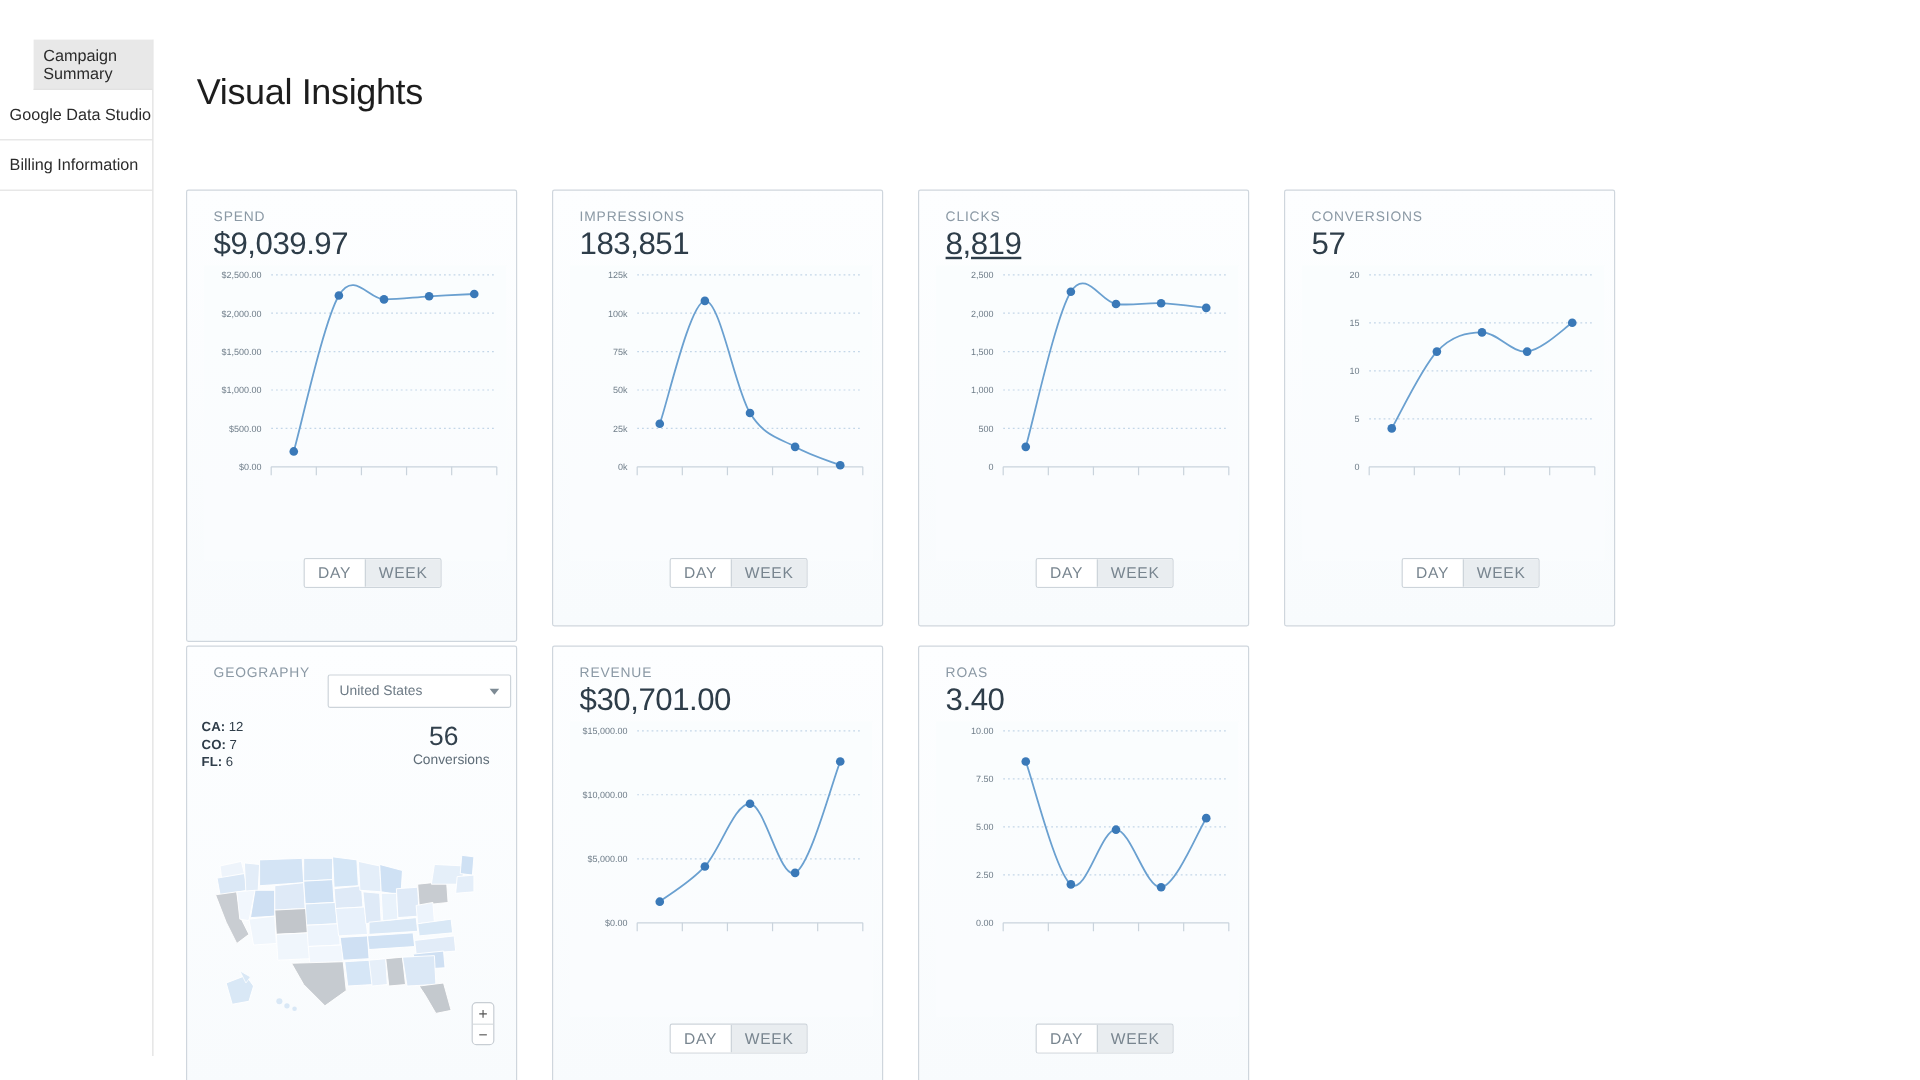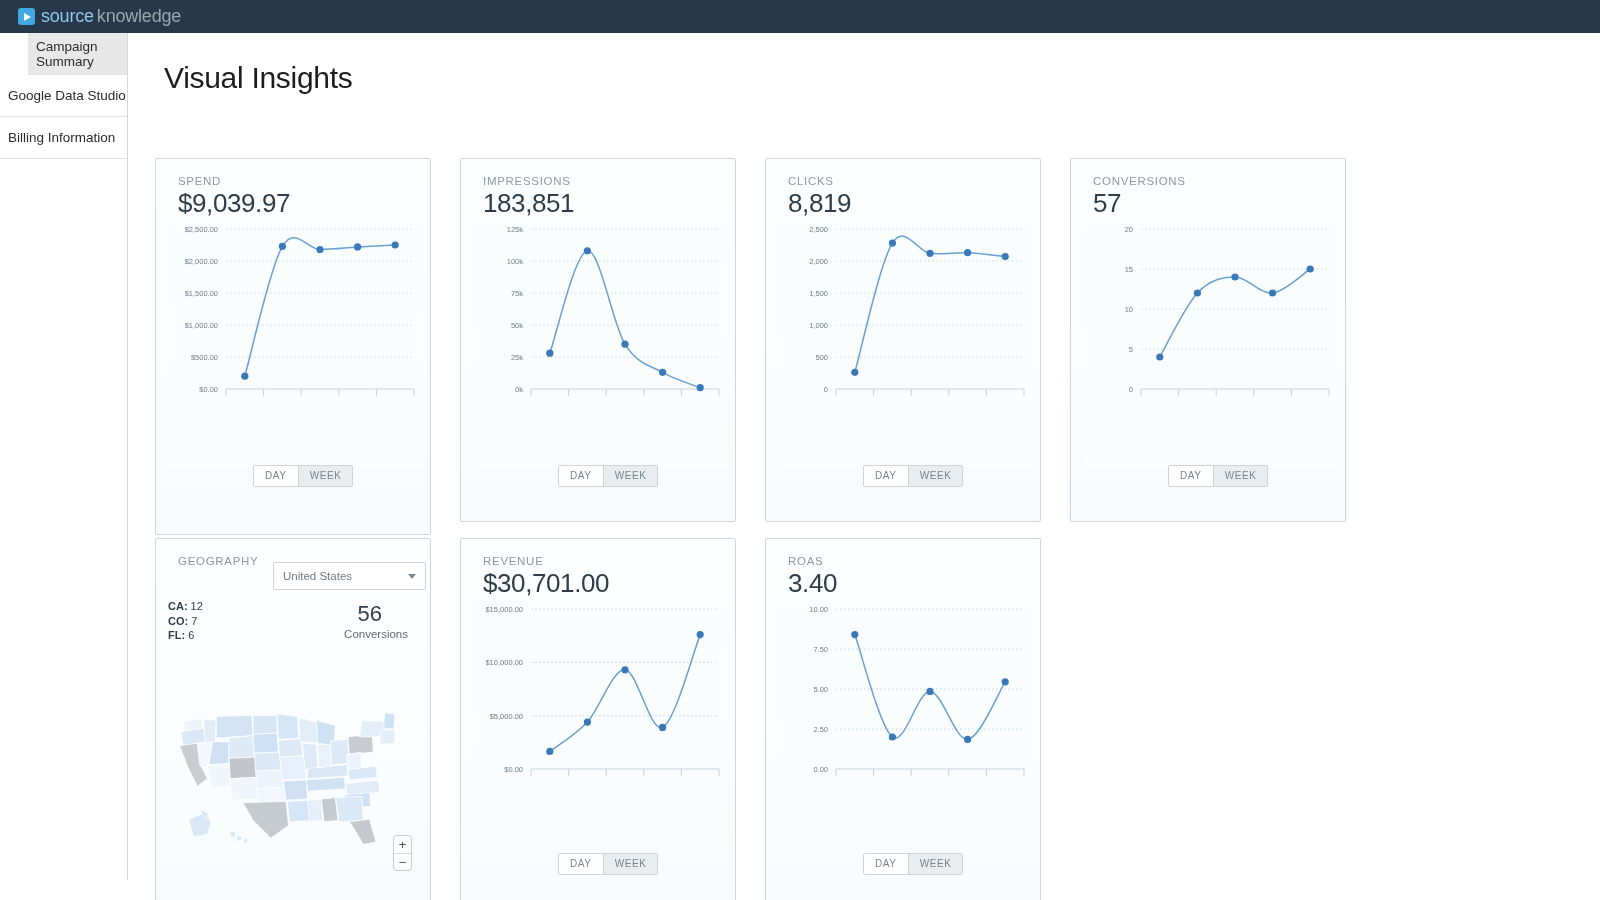--- a/index.html
+++ b/index.html
@@ -90,21 +90,21 @@
   
   .toggle {
     position: absolute;
     display: flex;
     border: 1px solid #cdd4da;
     border-radius: 2px;
     overflow: hidden;
     background: #fff;
   }
   .toggle div {
-    font-size: 10px; letter-spacing: 0.6px;
+    font-size: 13px; letter-spacing: 0.6px;
     color: #78858f; padding: 5px 11px 5px 11px;
     cursor: pointer; line-height: 1;
     background: #ffffff;
   }
   .toggle div.sel { background: #e9edf0; }
   .toggle div + div { border-left: 1px solid #cdd4da; }
 
   
   .geo-select {
     position: absolute;
@@ -139,29 +139,20 @@
     height: 17px; display: flex; align-items: center; justify-content: center;
     font-size: 13px; color: #555; cursor: pointer; line-height: 1;
   }
   .map-zoom div + div { border-top: 1px solid #d7dcdf; }
 </style>
 </head>
 <body>
 
 <div class="app">
 
-  <div class="header">
-    <div class="logo">
-      <div class="logo-mark">
-          <div class="tri"></div>
-        </div>
-      <span class="logo-source">source</span>
-        <span class="logo-knowledge">knowledge</span>
-    </div>
-  </div>
 
   <div class="sidebar">
     <div class="side-item active">
       <span>Campaign Summary</span>
     </div>
     <div class="side-item">
       <span>Google Data Studio</span>
     </div>
     <div class="side-item">
       <span>Billing Information</span>
@@ -239,21 +230,21 @@
               <circle cx="225.20" cy="166.72" r="3.6" fill="#3a79b8"></circle>
             </svg>
           </div>
           <div class="toggle" style="left:97px;top:306px;">
             <div>DAY</div>
             <div class="sel">WEEK</div>
           </div>
         </div>
         <div class="card" style="left: 637px; top: 45px; width: 276px; height: 364px;">
           <div class="card-title" style="position:absolute;left:22px;top:16px;">CLICKS</div>
-          <div class="card-value" style="position:absolute;left:22px;top:30px;">8,819</div>
+          <div class="card-value" style="position:absolute;left:22px;top:30px;text-decoration:underline;">8,819</div>
           <div class="chart-panel" style="left:14px;top:62px;width:252px;height:246px;">
             <svg width="252" height="190" viewBox="0 0 252 190">
               <text class="axis-label" x="48" y="170.8" text-anchor="end">0</text>
               <line x1="56" y1="136.0" x2="244.0" y2="136.0" stroke="#c3d6e8" stroke-width="1" stroke-dasharray="1.5,2.5"></line>
               <text class="axis-label" x="48" y="138.8" text-anchor="end">500</text>
               <line x1="56" y1="104.0" x2="244.0" y2="104.0" stroke="#c3d6e8" stroke-width="1" stroke-dasharray="1.5,2.5"></line>
               <text class="axis-label" x="48" y="106.8" text-anchor="end">1,000</text>
               <line x1="56" y1="72.0" x2="244.0" y2="72.0" stroke="#c3d6e8" stroke-width="1" stroke-dasharray="1.5,2.5"></line>
               <text class="axis-label" x="48" y="74.8" text-anchor="end">1,500</text>
               <line x1="56" y1="40.0" x2="244.0" y2="40.0" stroke="#c3d6e8" stroke-width="1" stroke-dasharray="1.5,2.5"></line>

